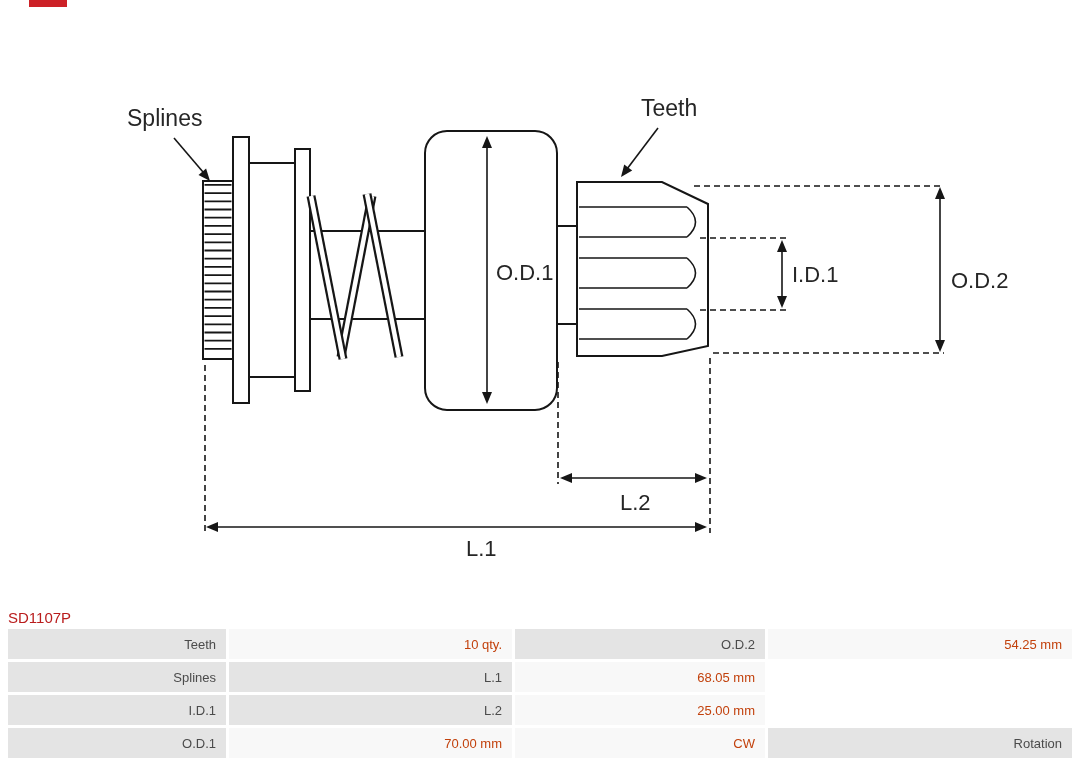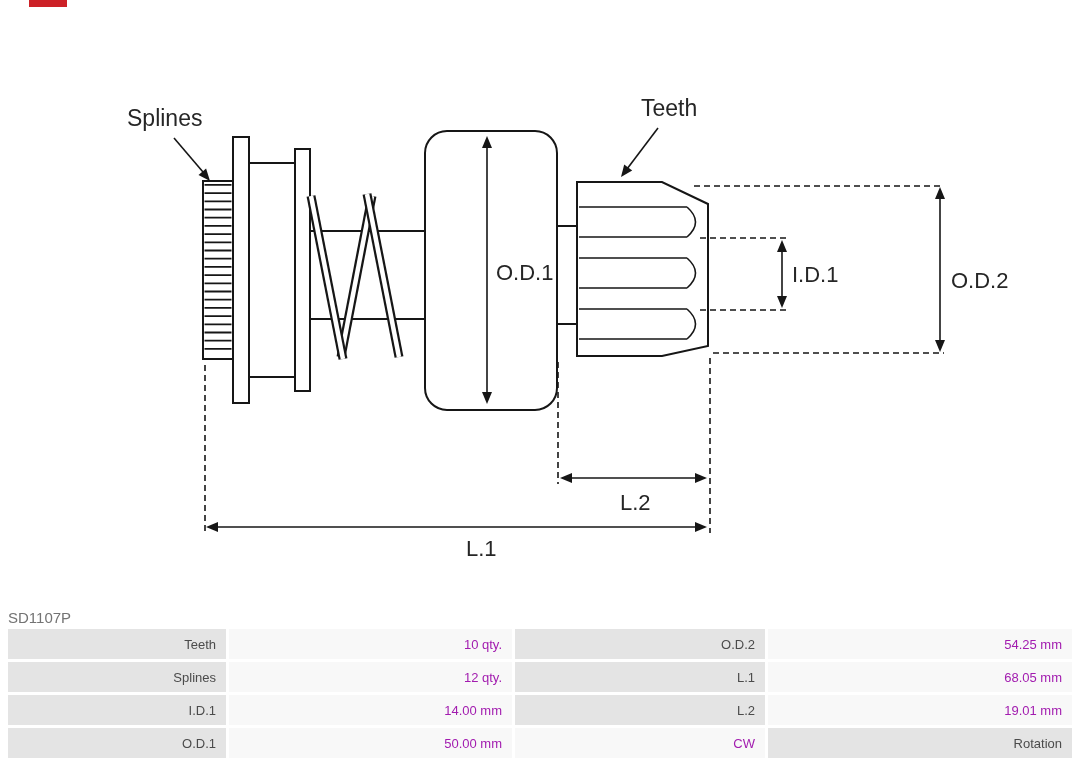--- a/index.html
+++ b/index.html
@@ -13,28 +13,28 @@
   svg .stroke{fill:none;stroke:#161616;stroke-width:2;}
   svg .thin{fill:none;stroke:#161616;stroke-width:1.6;}
   svg .dashed{fill:none;stroke:#161616;stroke-width:1.6;stroke-dasharray:6 4;}
   svg .arrowhead{fill:#161616;stroke:none;}
   svg .coil-out{stroke:#161616;stroke-width:9;fill:none;}
   svg .coil-in{stroke:#ffffff;stroke-width:4.5;fill:none;}
   svg text{font-family:"Liberation Sans", sans-serif;fill:#262626;}
   svg text.t-label{font-size:23px;}
   svg text.t-dim{font-size:22px;}
 
-  .part-number{position:absolute;left:8px;top:609px;font-size:15px;color:#737373;}
+  .part-number{position:absolute;left:8px;top:609px;font-size:15px;color:#b91c1c;}
 
   .spec-table{position:absolute;left:8px;top:629px;width:1064px;display:flex;flex-direction:column;gap:3px;}
   .spec-row{display:grid;grid-template-columns:218px 283px 250px 1fr;gap:3px;}
   .cell{height:30px;display:flex;align-items:center;justify-content:flex-end;
         padding:0 10px;font-size:13px;box-sizing:border-box;white-space:nowrap;}
   .cell.label{background:#e4e4e4;color:#4b4b4b;}
-  .cell.value{background:#f8f8f8;color:#a21caf;}
+  .cell.value{background:#f8f8f8;color:#c2410c;}
 </style>
 </head>
 <body>
 
 <div class="page">
 
   <div class="logo-fragment"></div>
 
   <svg class="drawing" width="1080" height="595" viewBox="0 0 1080 595">
 
@@ -135,31 +135,29 @@
 
   <div class="spec-table">
     <div class="spec-row">
       <div class="cell label">Teeth</div>
       <div class="cell value">10 qty.</div>
       <div class="cell label">O.D.2</div>
       <div class="cell value">54.25 mm</div>
     </div>
     <div class="spec-row">
       <div class="cell label">Splines</div>
-      <div class="cell value">12 qty.</div>
       <div class="cell label">L.1</div>
       <div class="cell value">68.05 mm</div>
     </div>
     <div class="spec-row">
       <div class="cell label">I.D.1</div>
-      <div class="cell value">14.00 mm</div>
       <div class="cell label">L.2</div>
-      <div class="cell value">19.01 mm</div>
+      <div class="cell value">25.00 mm</div>
     </div>
     <div class="spec-row">
       <div class="cell label">O.D.1</div>
-      <div class="cell value">50.00 mm</div>
+      <div class="cell value">70.00 mm</div>
       <div class="cell value">CW</div>
       <div class="cell label">Rotation</div>
     </div>
   </div>
 
 </div>
 
 </body></html>

